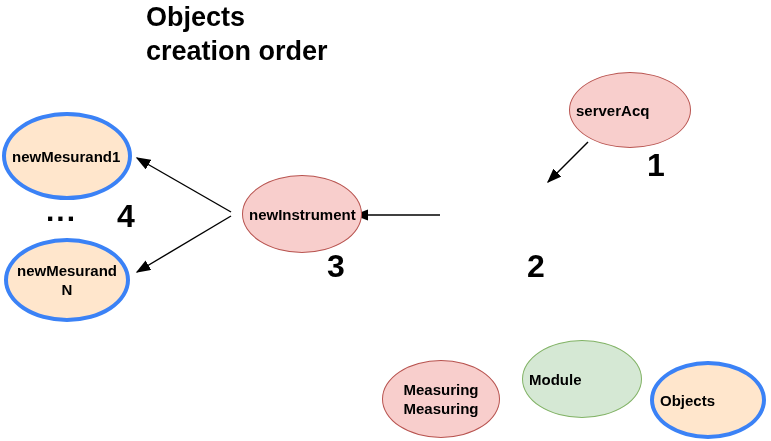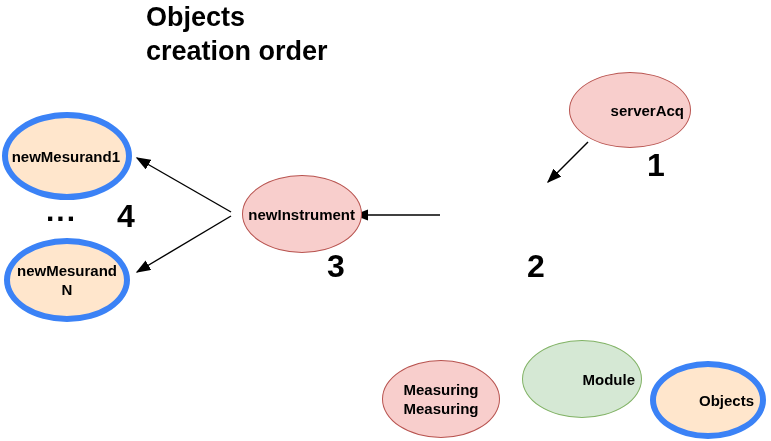--- a/index.html
+++ b/index.html
@@ -26,38 +26,38 @@
     font-weight: bold;
     color: #000000;
     white-space: pre-line;
   }
   .ellipse {
     position: absolute;
     border-radius: 50%;
     box-sizing: border-box;
     display: flex;
     align-items: center;
-    justify-content: flex-end;
+    justify-content: flex-start;
     text-align: center;
     font-weight: bold;
     font-size: 15px;
     line-height: 19px;
     color: #000000;
   }
   .measuring-instrument {
     background: #f8cecc;
     border: 1px solid #b85450;
   }
   .module {
     background: #d5e8d4;
     border: 1px solid #82b366;
   }
   .mesurand {
     background: #ffe6cc;
-    border: 6px solid #3b82f6;
+    border: 4px solid #3b82f6;
   }
   .ellipse > span {
     display: block;
     padding: 0 6px;
   }
   .order {
     position: absolute;
     width: 36px;
     text-align: center;
     font-size: 32px;

